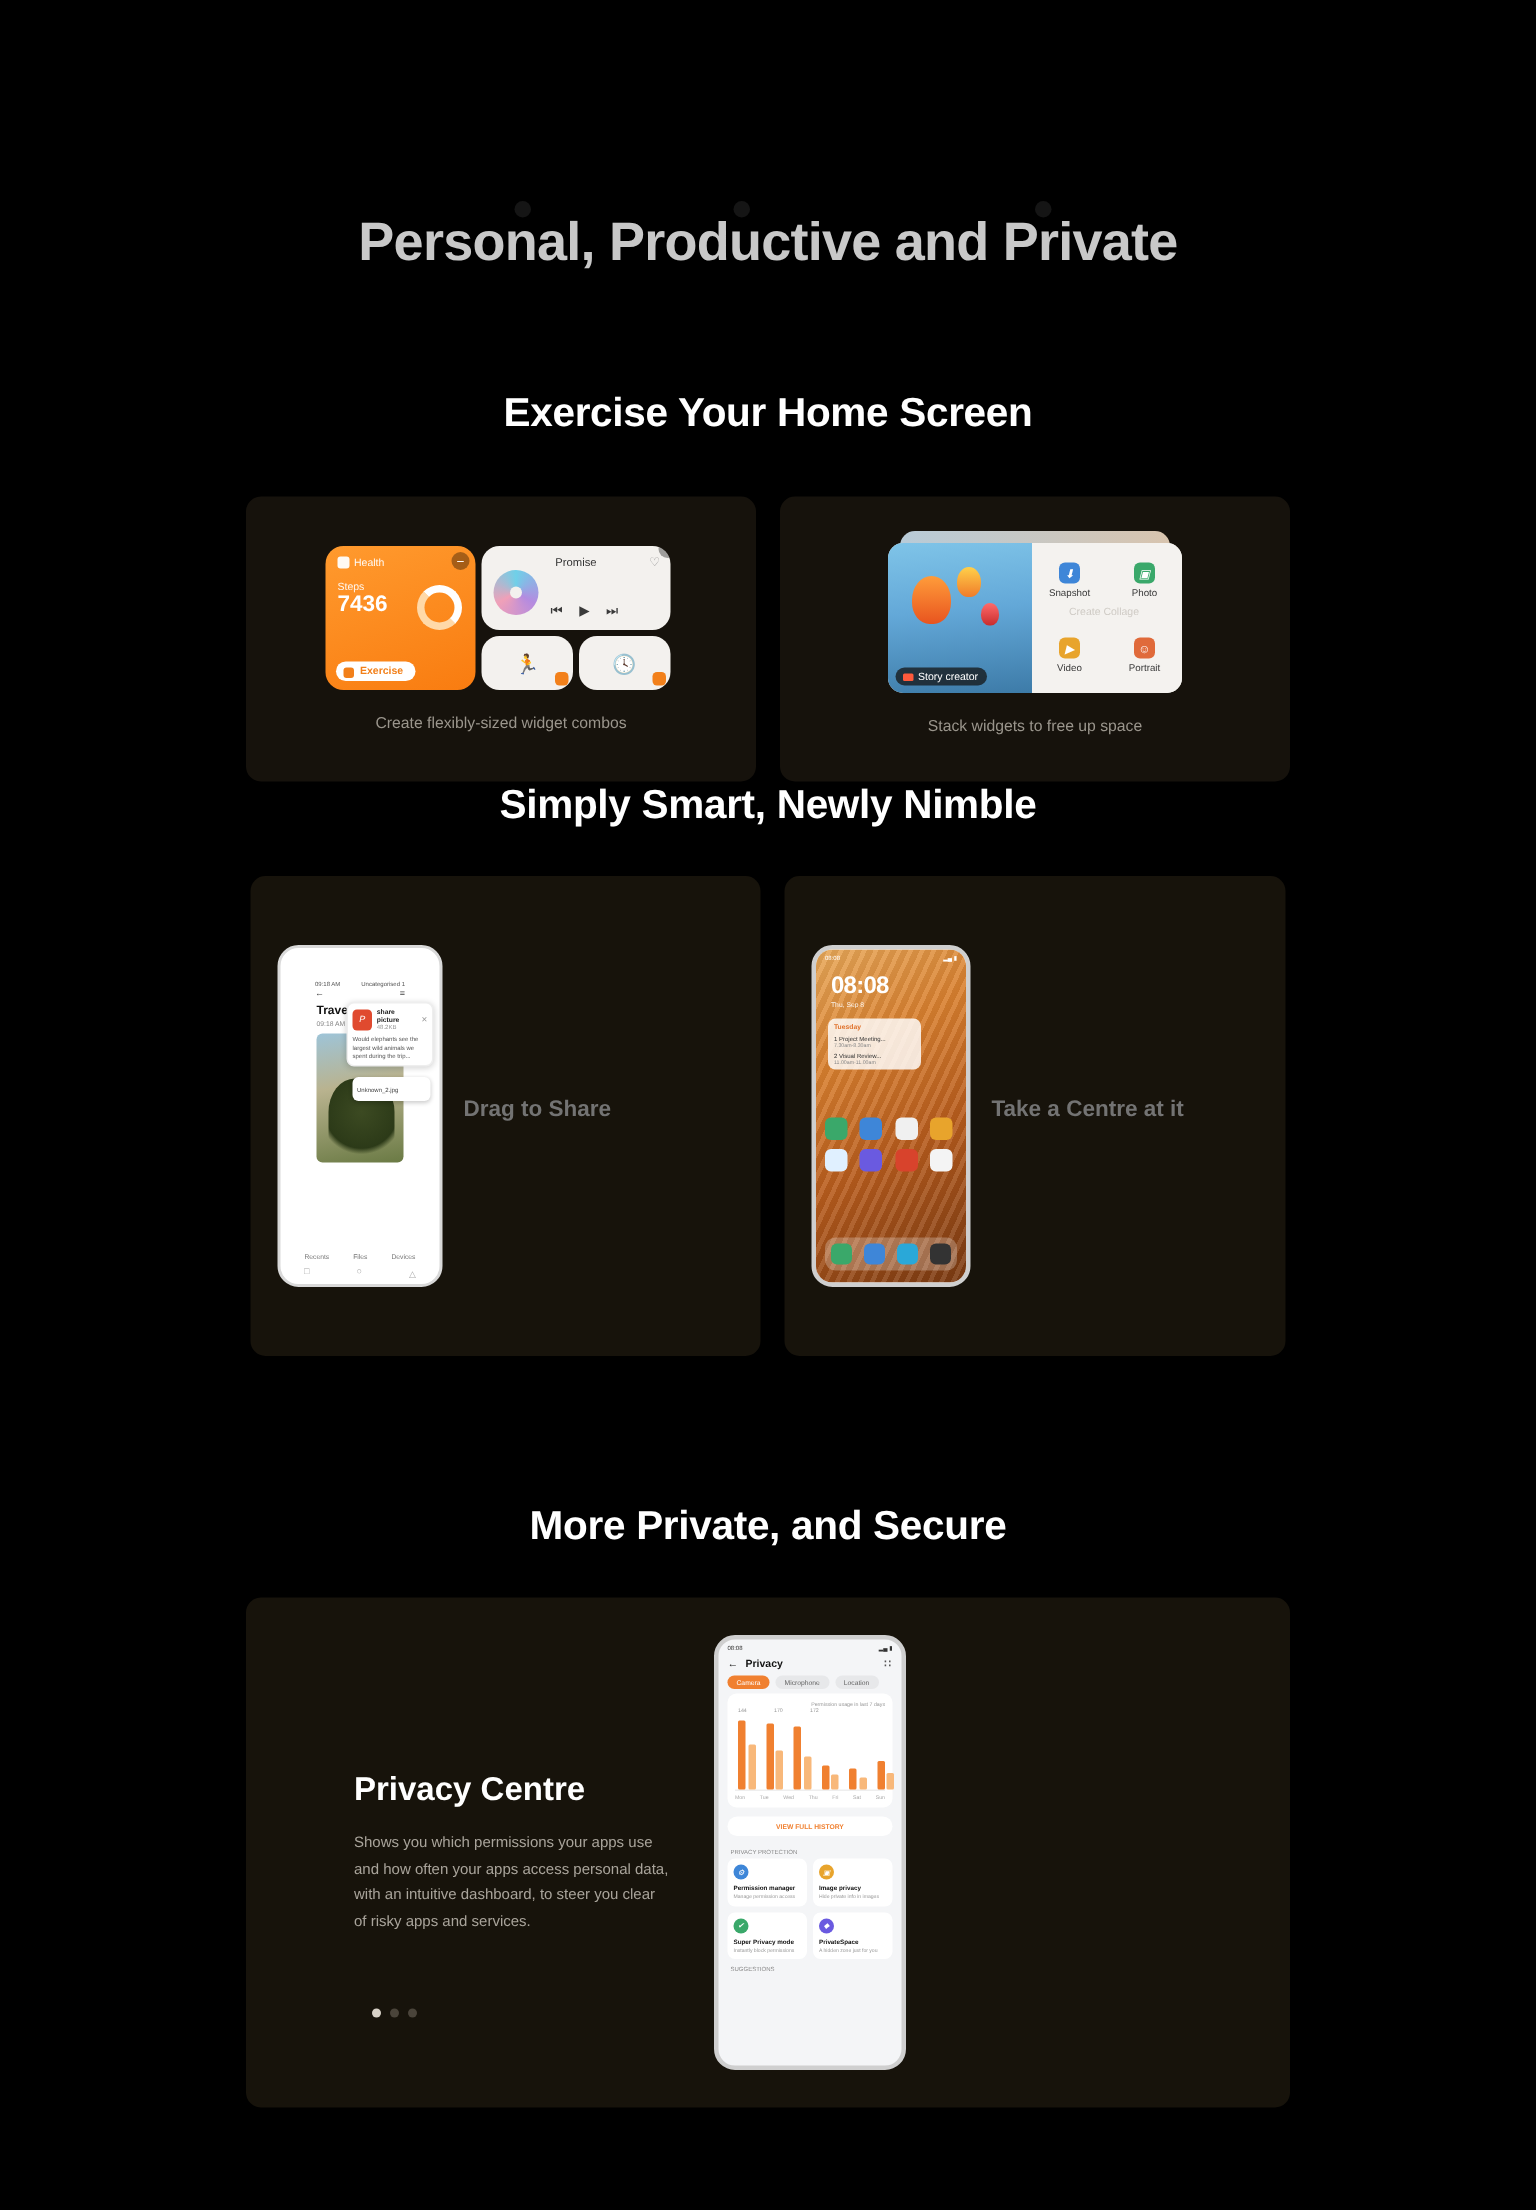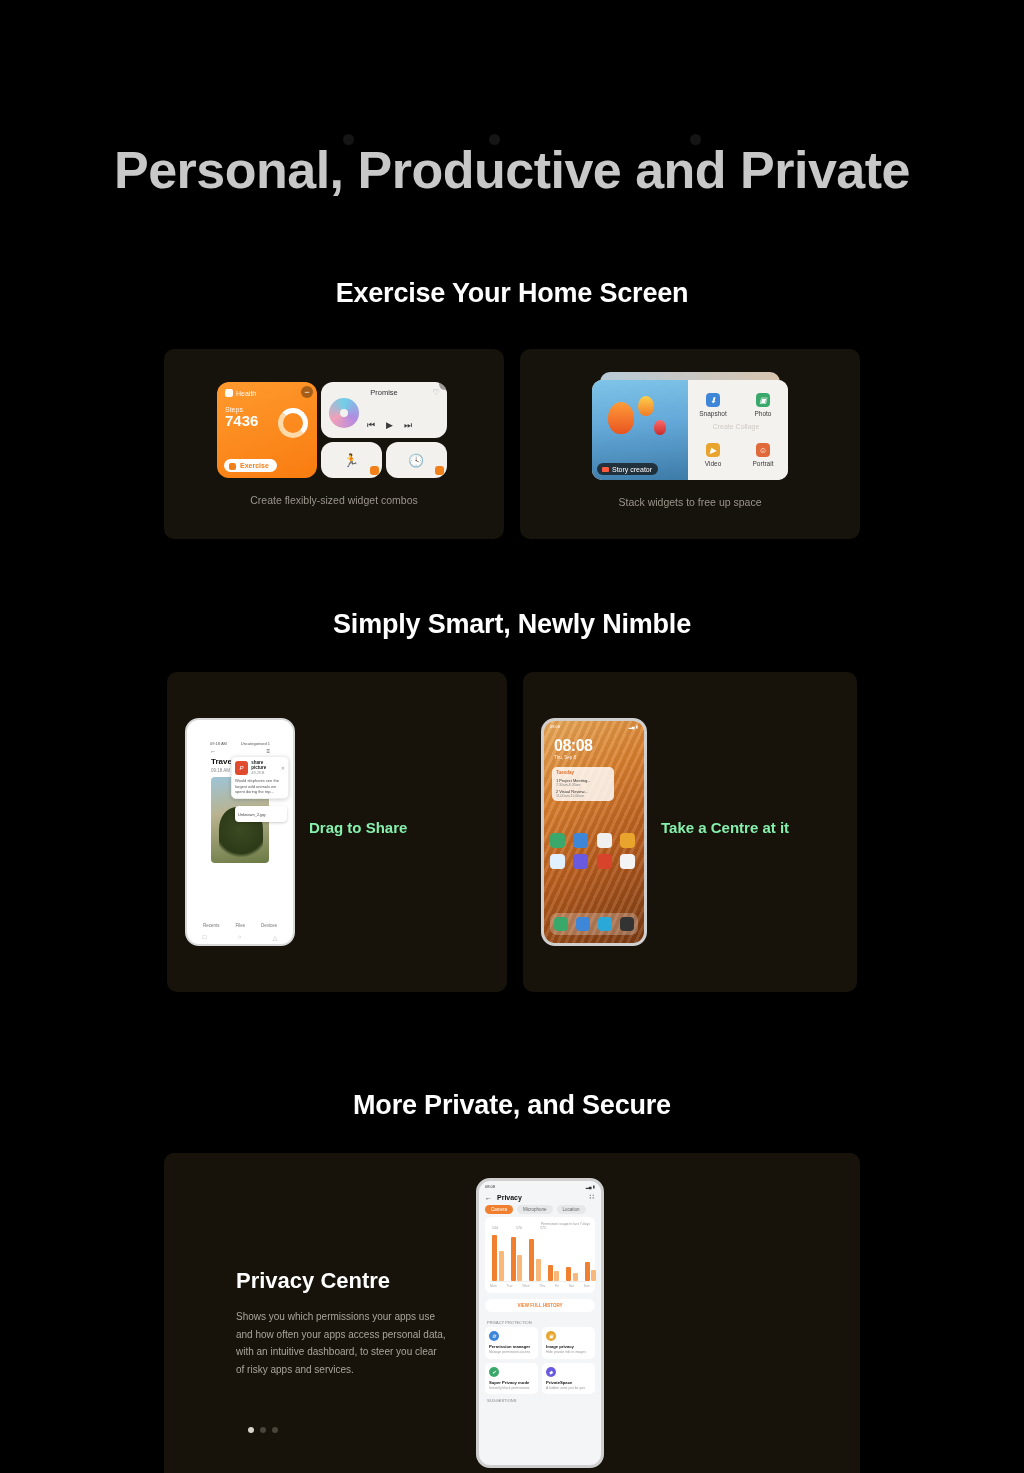--- a/index.html
+++ b/index.html
@@ -24,21 +24,21 @@
   .top-deco span {
     position: absolute;
     width: 11px; height: 11px;
     border-radius: 50%;
     background: #151515;
   }
 
   h1.hero {
     text-align: center;
     color: #c8c8c8;
-    font-size: 52px;
+    font-size: 36px;
     font-weight: bold;
     letter-spacing: -0.5px;
     margin-top: 140px;
   }
   h2.section {
     text-align: center;
     color: #ffffff;
     font-size: 27px;
     font-weight: bold;
     letter-spacing: -0.2px;
@@ -207,21 +207,21 @@
     width: 340px;
     height: 320px;
     background: #17130b;
     display: flex;
     align-items: center;
     padding: 0 18px;
     gap: 14px;
   }
   .card.feature.wide { width: 334px; }
   .feat-text h3 {
-    color:#86efac; font-size:15px; font-weight:bold; margin-bottom:9px;
+    color:#737373; font-size:15px; font-weight:bold; margin-bottom:9px;
   }
   .feat-text p {
     color:#a9a49b; font-size:9px; line-height:1.55;
   }
 
   
   .phone {
     border: 2.5px solid #d9d9d9;
     border-radius: 14px;
     background: #fff;
@@ -434,21 +434,21 @@
               <span class="g-lab">Portrait</span>
             </div>
           </div>
         </div>
         <div class="stack-watermark">Create Collage</div>
       </div>
       <div class="card-caption">Stack widgets to free up space</div>
     </div>
   </div>
 
-  <h2 class="section" style="margin-top:70px;text-align:center;">Simply Smart, Newly Nimble</h2>
+  <h2 class="section" style="text-align:center;">Simply Smart, Newly Nimble</h2>
 
   <div class="row" style="margin-top:32px;">
 
     <div class="card feature">
       <div class="phone p1">
         <div class="notchbar">
           <span>09:18 AM</span>
           <span>Uncategorised 1</span>
         </div>
         <div class="sh-top">

